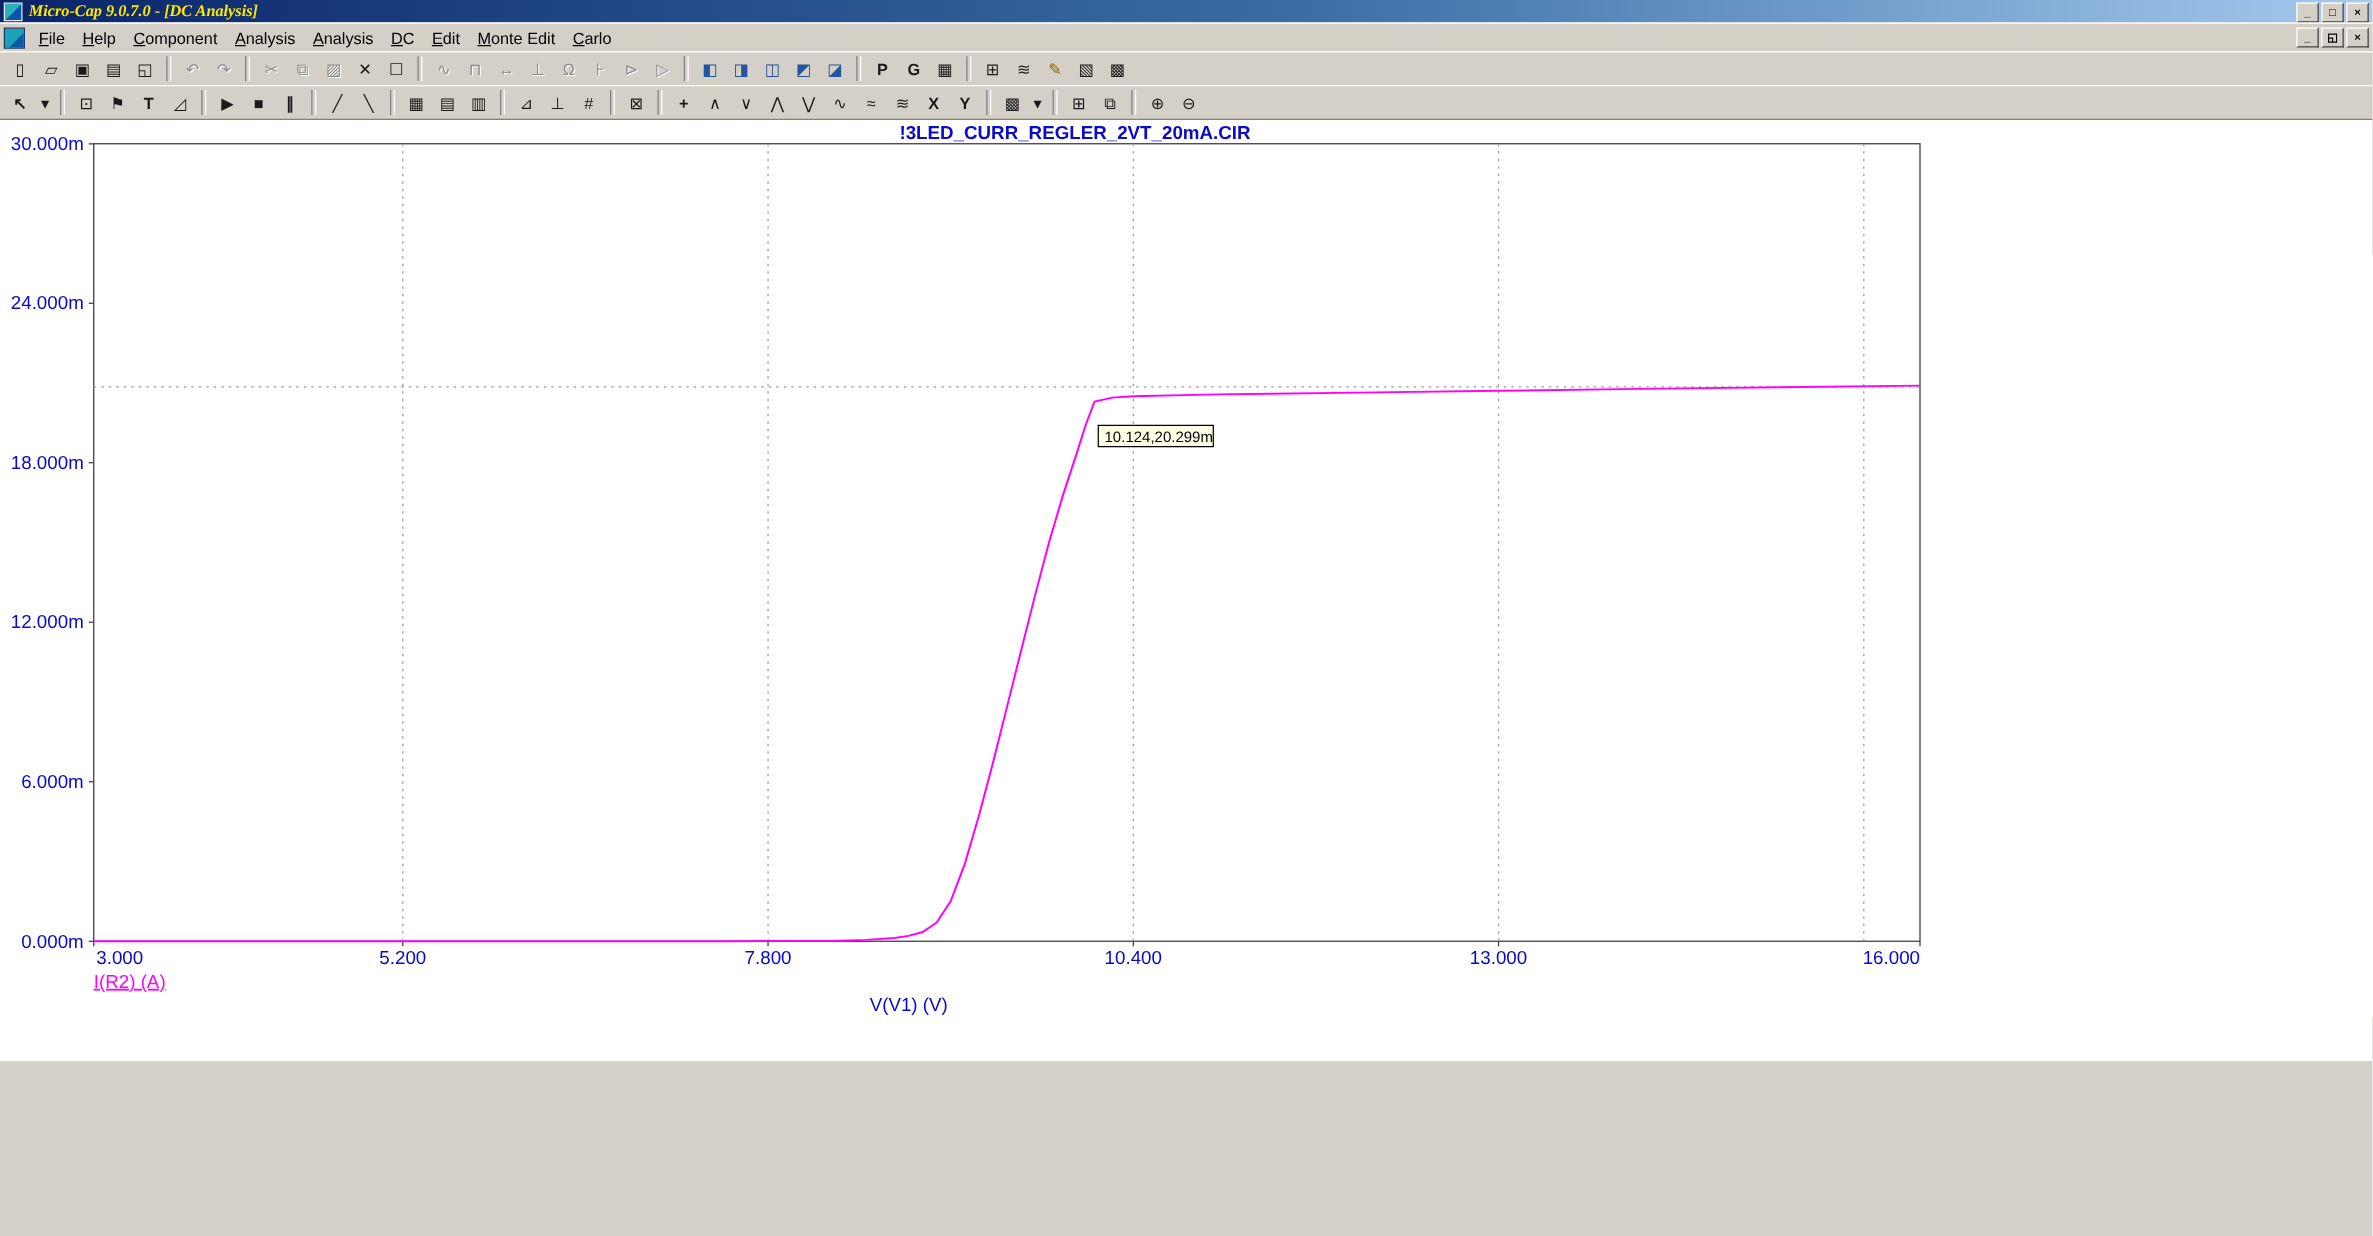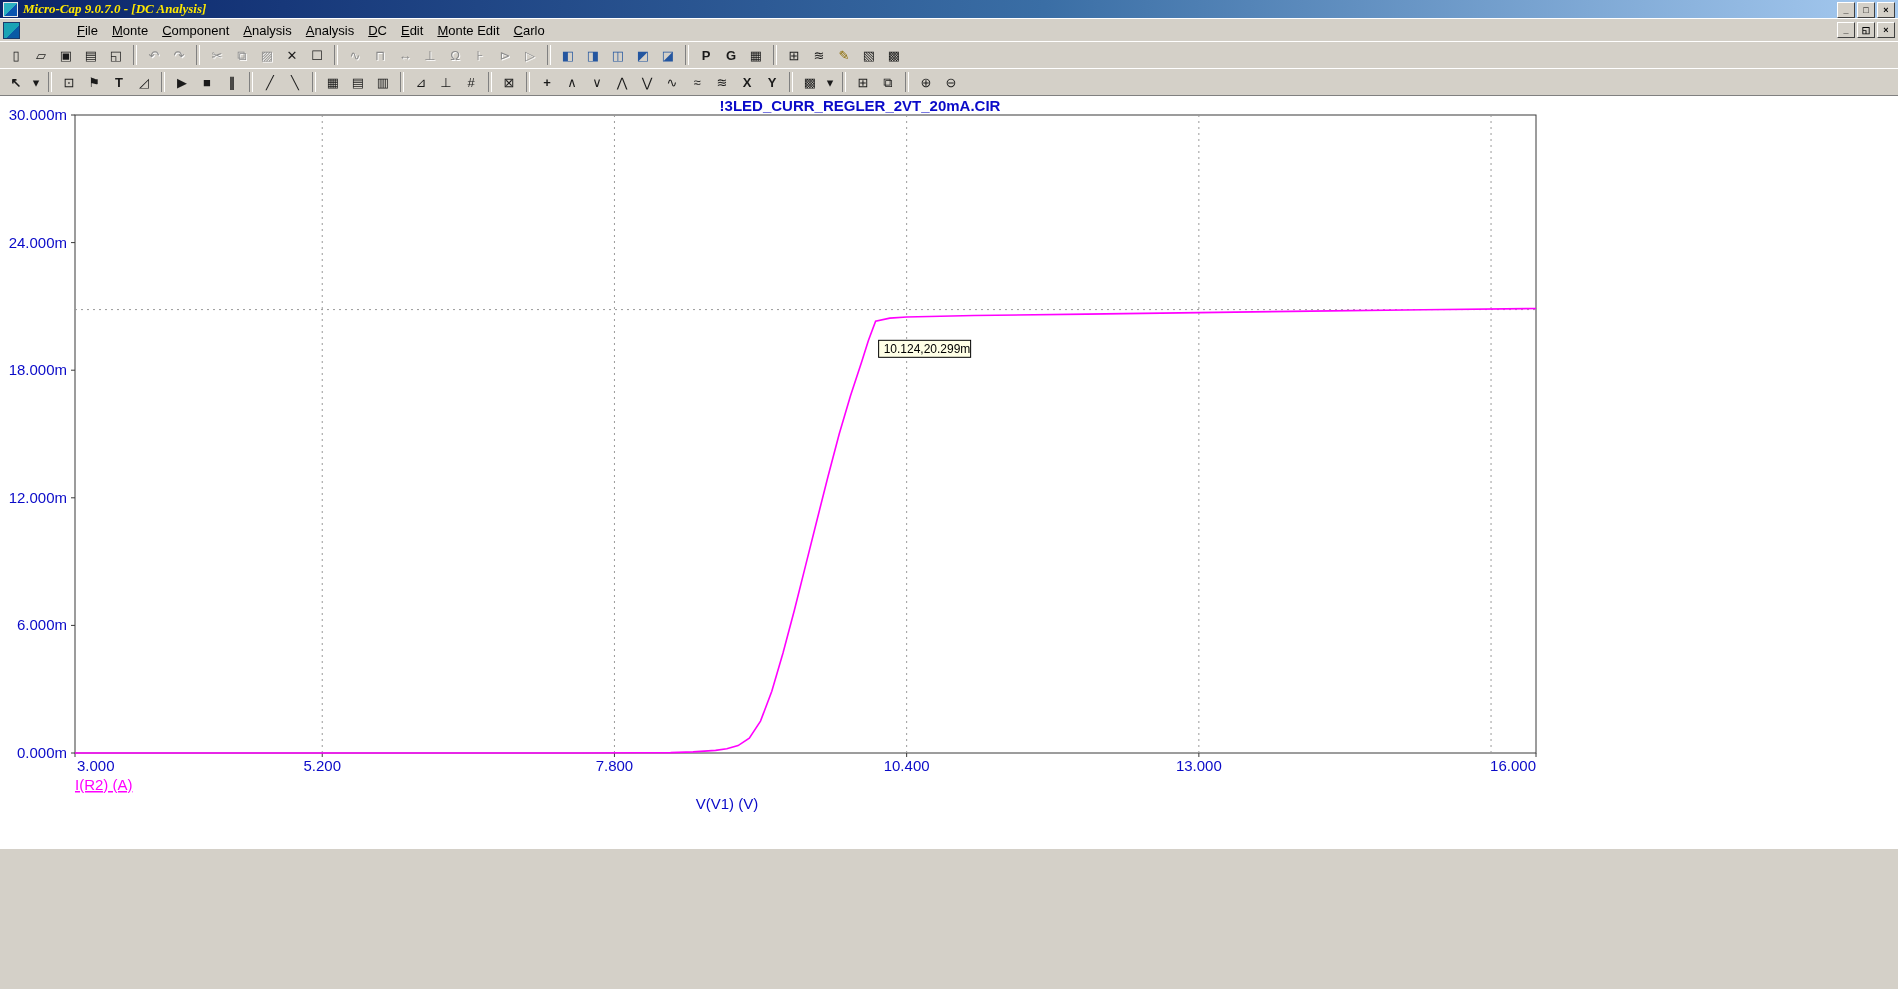--- a/index.html
+++ b/index.html
@@ -17,21 +17,21 @@
   .wb { width:16px; height:14px; margin-left:2px; background:#D4D0C8;
     border:1px solid; border-color:#FFFFFF #404040 #404040 #FFFFFF;
     font:bold 9px "Liberation Sans", sans-serif; color:#000;
     display:flex; align-items:center; justify-content:center; line-height:1; }
 
   
   #menubar { position:absolute; left:0; top:18px; width:100%; height:23px; background:#D4D0C8;
     border-top:1px solid #FFFFFF; display:flex; align-items:center; box-sizing:border-box; }
   .doc-icon { width:15px; height:15px; margin:0 4px 0 3px; flex:0 0 15px;
     background:linear-gradient(135deg,#19A3B5 0 60%,#0A5AA5 60% 100%); border:1px solid #1A3A6A; }
-  #menus { display:flex; align-items:center; height:100%;margin-left:46px; }
+  #menus { display:flex; align-items:center; height:100%; }
   .menu-item { display:inline-block; padding:3px 7px; font-size:13px; color:#000; cursor:default; }
   .menu-item::first-letter { text-decoration:underline; }
   #menubar .win-btns { top:3px; }
 
   
   .toolbar { position:absolute; left:0; width:100%; background:#D4D0C8; border-top:1px solid #FFFFFF;
     display:flex; align-items:center; padding-left:4px; box-sizing:border-box; gap:1px; }
   #toolbar1 { top:41px; height:27px; }
   #toolbar2 { top:68px; height:28px; border-bottom:1px solid #808080; }
   .tb-btn { width:22px; height:22px; background:#D4D0C8; border:1px solid #D4D0C8;
@@ -62,21 +62,21 @@
       <span class="wb">_</span>
       <span class="wb">□</span>
       <span class="wb">×</span>
     </span>
   </div>
 
   <div id="menubar">
     <span class="doc-icon"></span>
     <div id="menus">
         <div class="menu-item">File</div>
-        <div class="menu-item">Monte</div>
+        <div class="menu-item">Help</div>
         <div class="menu-item">Component</div>
         <div class="menu-item">Analysis</div>
         <div class="menu-item">Analysis</div>
         <div class="menu-item">DC</div>
         <div class="menu-item">Edit</div>
         <div class="menu-item">Monte Edit</div>
         <div class="menu-item">Carlo</div>
       </div>
     <span class="win-btns">
       <span class="wb">_</span>

